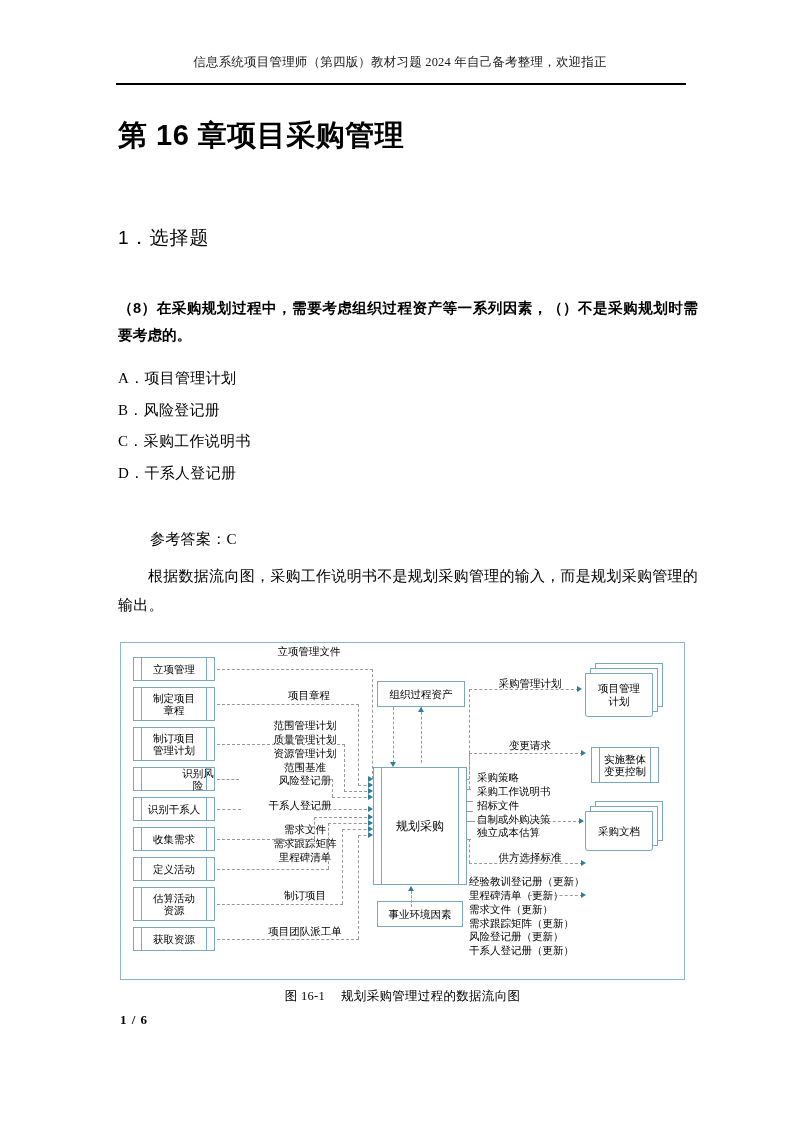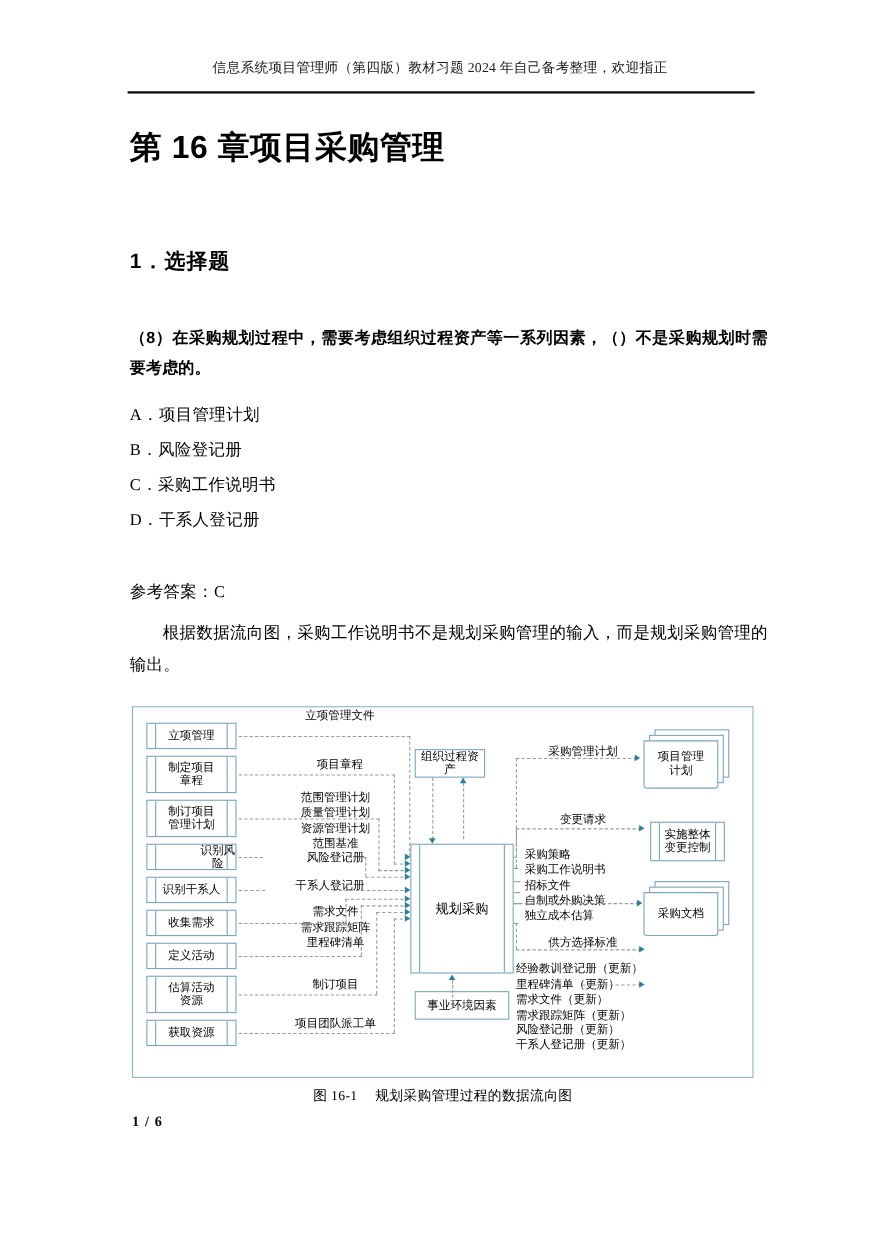--- a/index.html
+++ b/index.html
@@ -48,21 +48,21 @@
     font-size: 29px;
     font-weight: bold;
     margin: 12px 0 0 0;
     letter-spacing: 0.5px;
     line-height: 1.25;
   }
 
   h2.section-title {
     font-family: "Liberation Sans", sans-serif;
     font-size: 19px;
-    font-weight: bold;
+    font-weight: normal;
     margin: 72px 0 0 0;
     letter-spacing: 1px;
   }
 
   p.question {
     font-family: "Liberation Sans", sans-serif;
     font-size: 14.6px;
     font-weight: bold;
     line-height: 1.85;
     margin: 44px 0 0 0;
@@ -80,21 +80,21 @@
     line-height: 2.1;
     letter-spacing: 0.3px;
   }
 
   p.answer-line, p.analysis-label {
     font-size: 15px;
     line-height: 1.9;
     margin: 0;
     letter-spacing: 0.3px;
   }
-  p.answer-line { margin-top: 36px; }
+  p.answer-line { margin-top: 36px; margin-left: 32px; }
   p.analysis-label { margin-top: 4px; }
 
   p.analysis-body {
     font-size: 15px;
     line-height: 1.95;
     margin: 8px 0 0 0;
     text-indent: 30px;
     text-align: justify;
     letter-spacing: 0.2px;
   }
@@ -291,21 +291,21 @@
       <span>定义活动</span>
     </div>
     <div class="proc-box" style="left:12px;  top:244px; width:82px; height:34px;">
       <span style="white-space:pre-line">估算活动
 资源</span>
     </div>
     <div class="proc-box" style="left:12px;  top:284px; width:82px; height:24px;">
       <span>获取资源</span>
     </div>
 
-    <div class="data-box" style="left:256px; top:38px; width:64px; height:26px;">
+    <div class="data-box" style="left:256px; top:38px; width:88px; height:26px;">
       <span>组织过程资产</span>
     </div>
 
     <div class="proc-box" style="left:252px; top:124px; width:94px; height:118px; font-size:12px;">
       <span>规划采购</span>
     </div>
 
     <div class="data-box" style="left:256px; top:258px; width:86px; height:26px;">
       <span>事业环境因素</span>
     </div>

